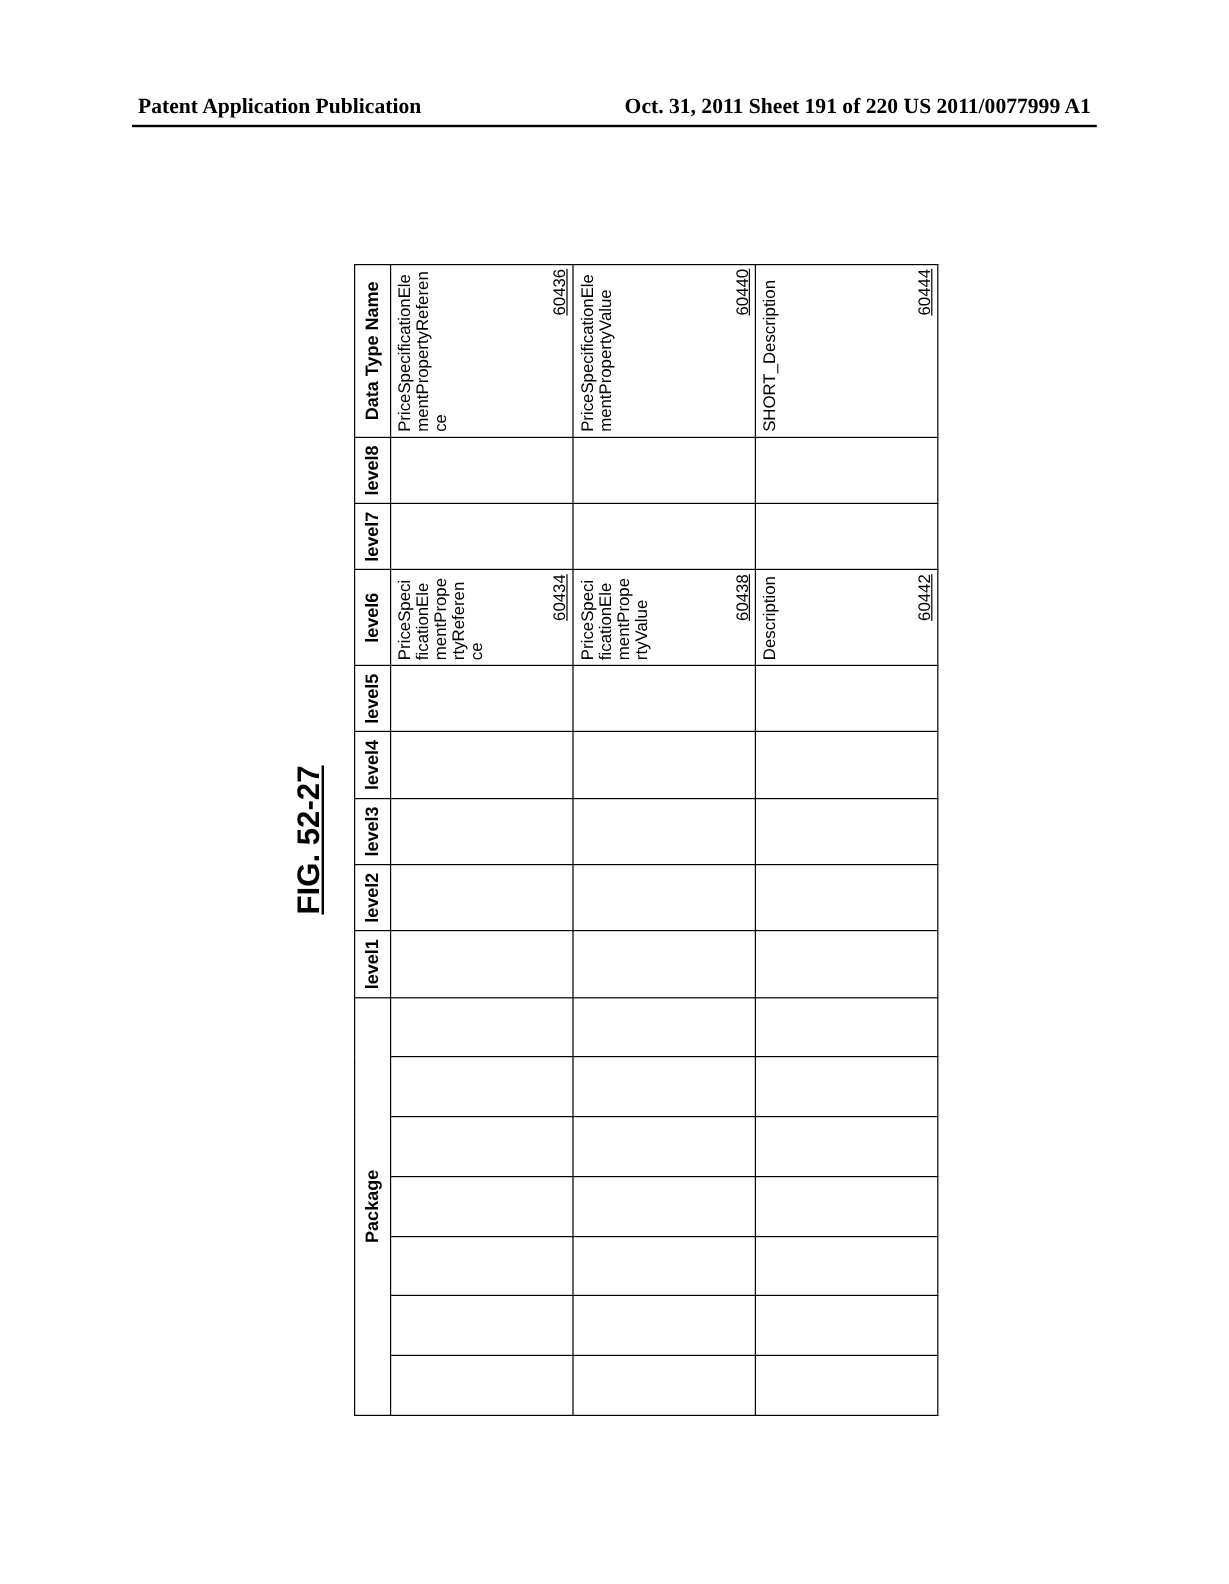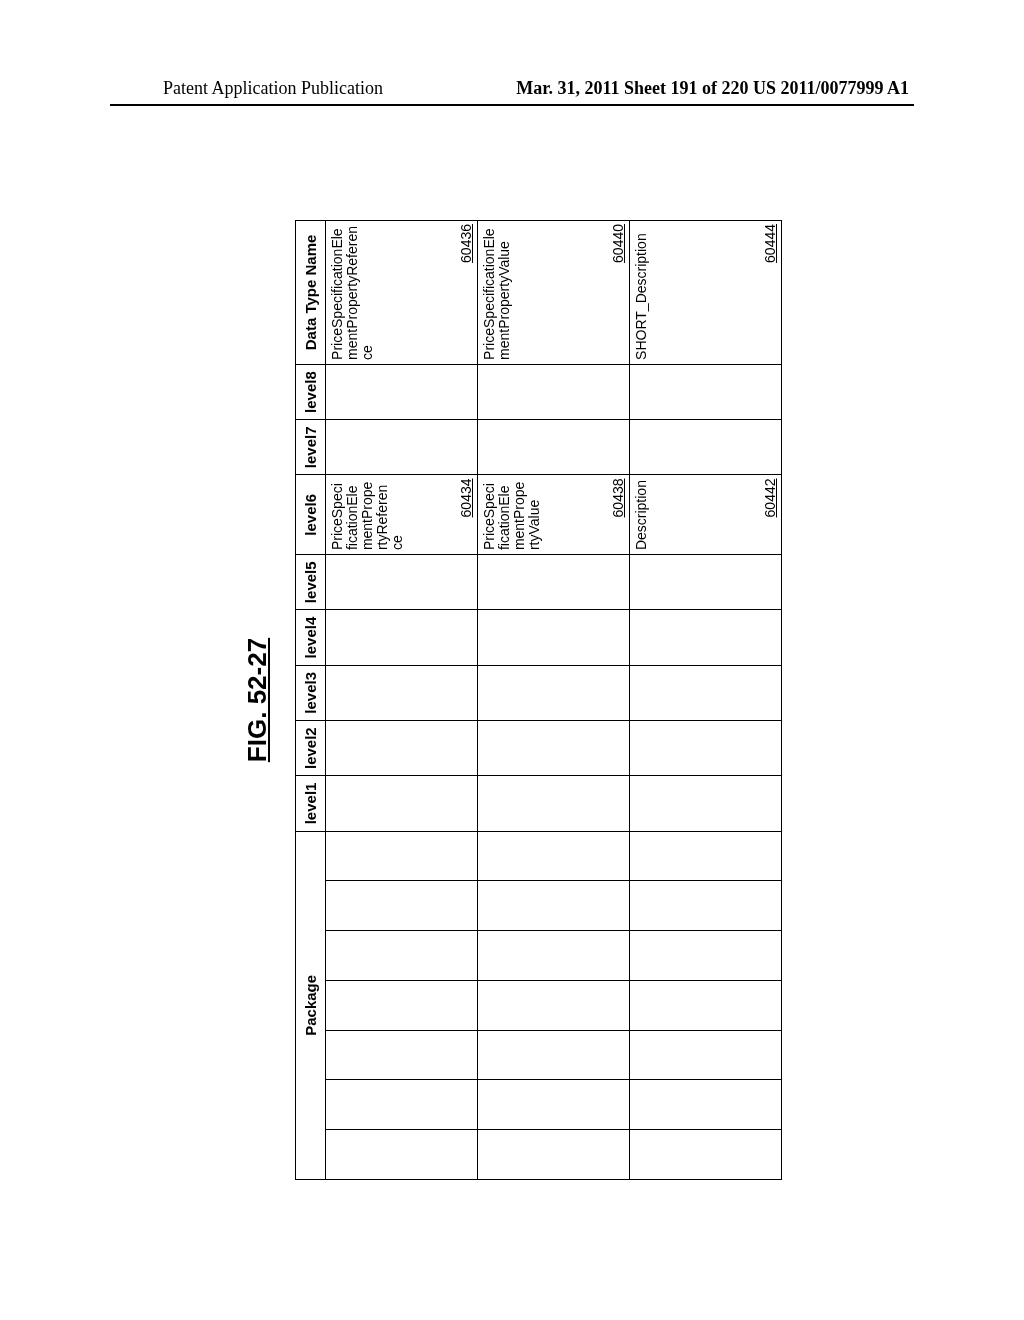--- a/index.html
+++ b/index.html
@@ -15,22 +15,21 @@
   .header {
     position: absolute;
     top: 78px;
     left: 0;
     width: 1024px;
     font-size: 18px;
   }
   .header-left {
     position: absolute;
     left: 115px;
-    font-weight: normal;
-    margin-left: 48px;
+    font-weight: bold;
   }
   .header-right {
     position: absolute;
     right: 115px;
     font-weight: bold;
   }
   .header-rule {
     position: absolute;
     top: 104px;
     left: 110px;
@@ -101,21 +100,21 @@
     bottom: 3px;
     font-size: 14px;
     text-decoration: underline;
   }
 </style>
 </head>
 <body>
 
 <div class="header">
   <span class="header-left">Patent Application Publication</span>
-  <span class="header-right">Mar. 31, 2011  Sheet 191 of 220   US 2011/0077999 A1</span>
+  <span class="header-right">Oct. 31, 2011  Sheet 191 of 220   US 2011/0077999 A1</span>
 </div>
 <div class="header-rule"></div>
 
 <div class="sheet">
   <div class="fig-title">FIG. 52-27</div>
 
   <table class="main">
     <colgroup>
       <col class="pkgsub">
         <col class="pkgsub">

